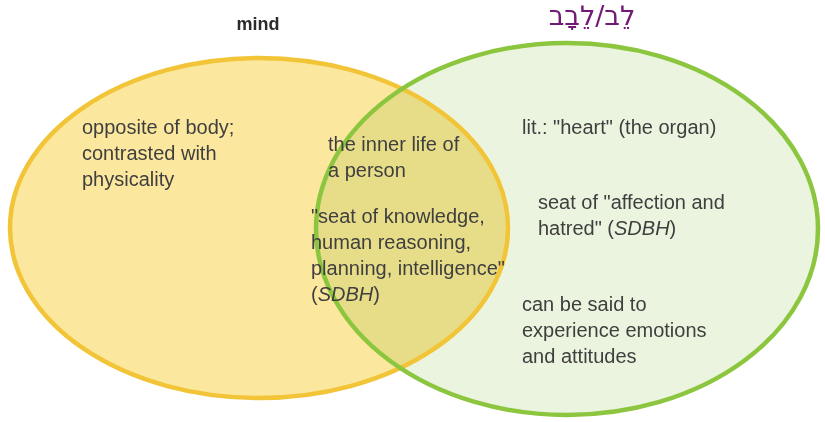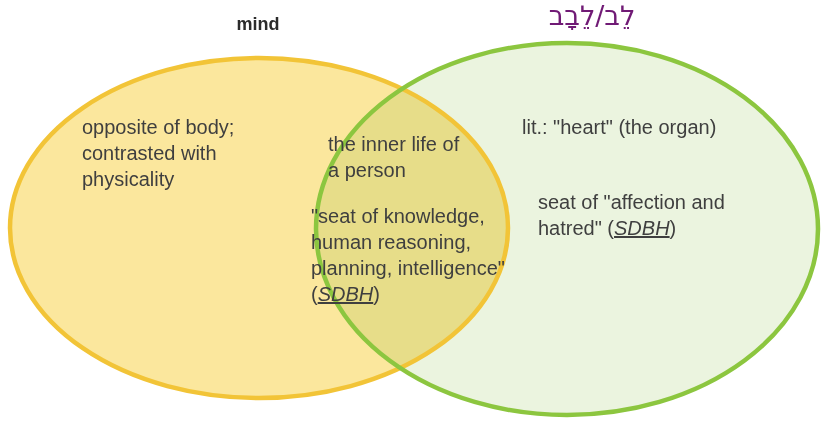--- a/index.html
+++ b/index.html
@@ -26,21 +26,20 @@
   }
   .txt {
     position: absolute;
     white-space: pre-line;
     font-size: 20px;
     line-height: 26px;
     color: #3f3f3f;
   }
   .txt i {
     font-style: italic;
-    text-decoration: underline;
   }
   .circle-title {
     position: absolute;
     transform: translateX(-50%);
     white-space: nowrap;
     color: #2b2b2b;
   }
   #mind-title {
     left: 258px;
     top: 14px;
@@ -86,14 +85,17 @@
   <div class="txt" style="left:311px; top:203px;"><span>"seat of knowledge,
 human reasoning,
 planning, intelligence"
 (</span><i>SDBH</i><span>)</span></div>
 
   <div class="txt" style="left:522px; top:114px;">lit.: "heart" (the organ)</div>
 
   <div class="txt" style="left:538px; top:189px;"><span>seat of "affection and
 hatred" (</span><i>SDBH</i><span>)</span></div>
 
+  <div class="txt" style="left:522px; top:291px;">can be said to
+experience emotions
+and attitudes</div>
 
 </div>
 
 </body></html>

